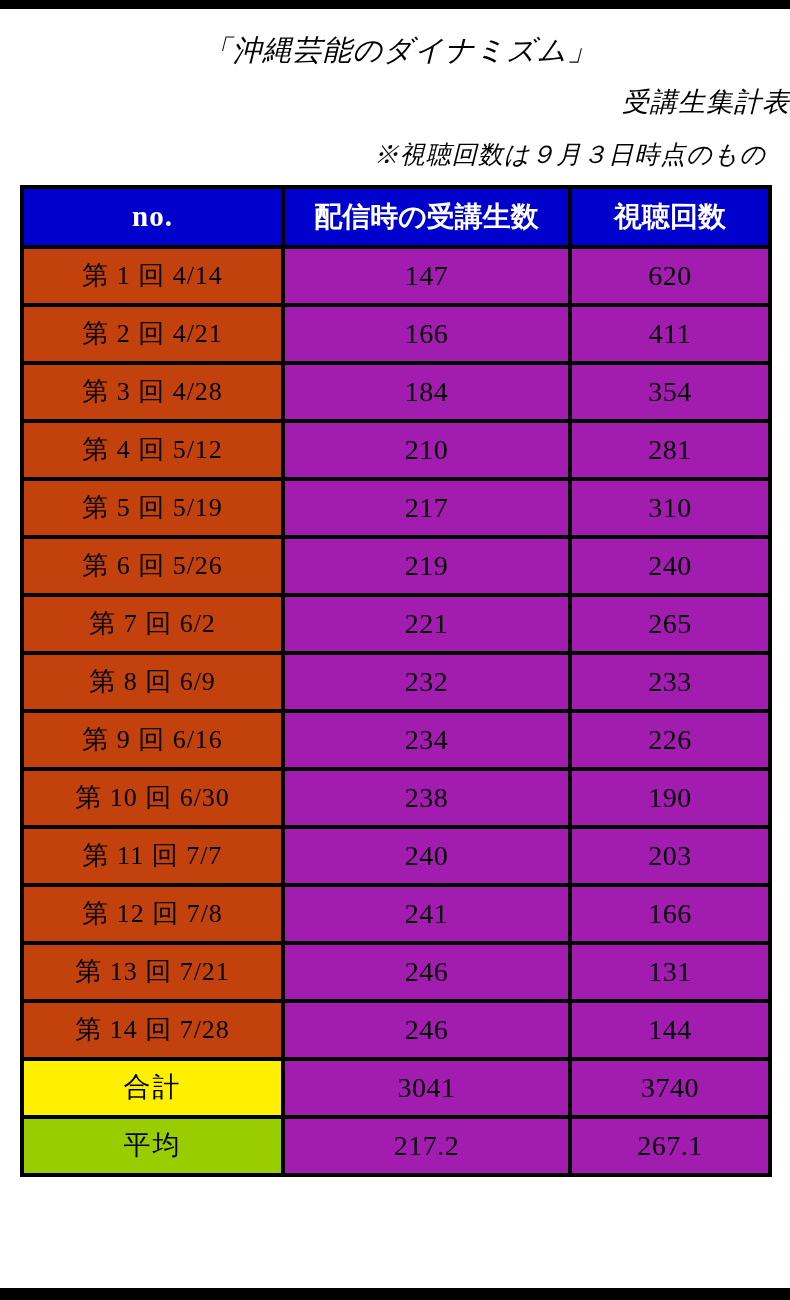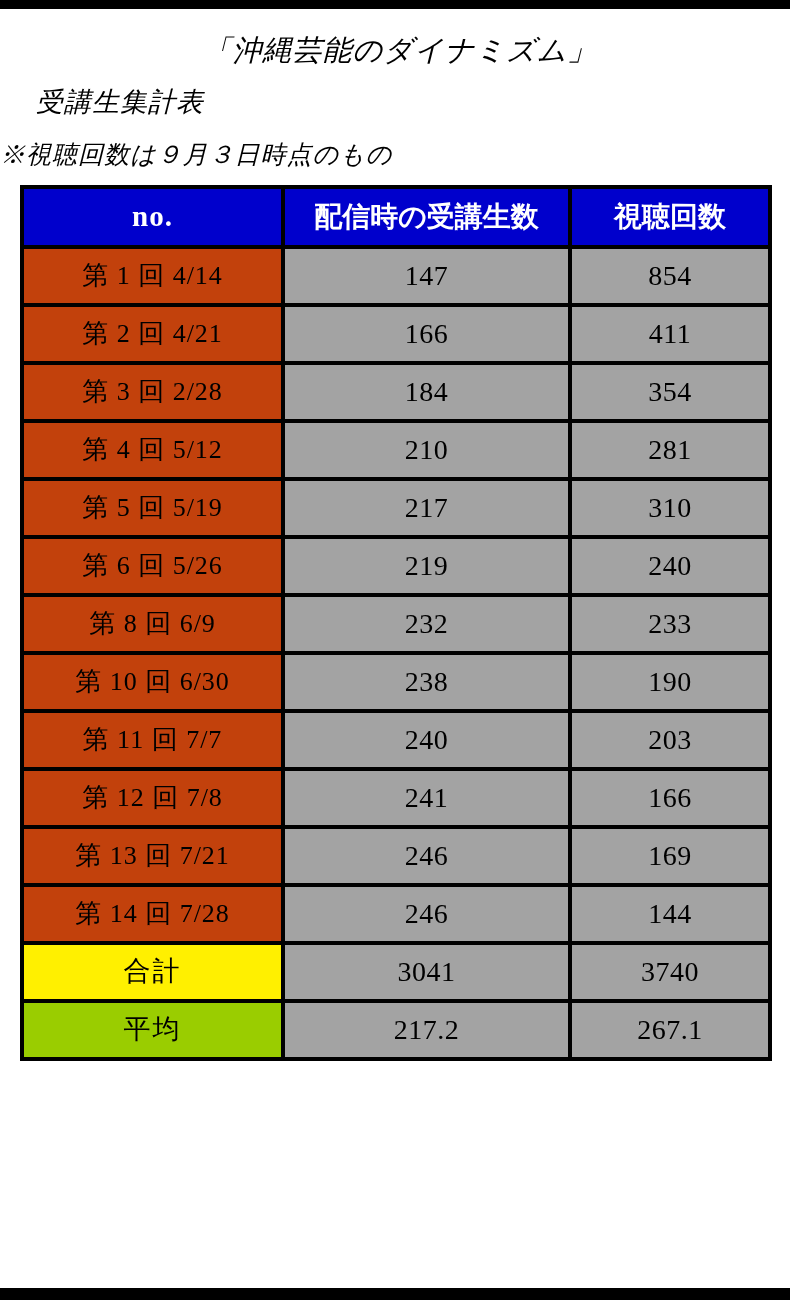--- a/index.html
+++ b/index.html
@@ -43,29 +43,30 @@
     letter-spacing: 1px;
     text-align: center;
     padding-left: 10px;
     margin-top: 21px;
     white-space: nowrap;
   }
   .title-sub {
     font-size: 27px;
     line-height: 38px;
     letter-spacing: 1px;
-    text-align: left;
-    padding-left: 36px;
+    text-align: right;
+    padding-left: 28px;
     margin-top: 13px;
     white-space: nowrap;
   }
   .title-note {
     font-size: 25px;
     line-height: 34px;
     letter-spacing: 1px;
+    text-align: right;
     padding-right: 24px;
     margin-top: 17px;
     white-space: nowrap;
   }
 
   
   .table-wrap {
     position: absolute;
     left: 20px;
     top: 185px;
@@ -103,21 +104,21 @@
     font-size: 29px;
     letter-spacing: 1px;
   }
   table.stats tbody td.label {
     background: #c2410c;
     color: #000000;
     letter-spacing: 1px;
     font-size: 26px;
   }
   table.stats tbody td.value {
-    background: #a3a3a3;
+    background: #a21caf;
     color: #000000;
     font-size: 28px;
     letter-spacing: 0.5px;
   }
   table.stats tbody tr.total td.label {
     background: #FFF000;
     font-size: 27px;
     letter-spacing: 2px;
   }
   table.stats tbody tr.average td.label {
@@ -149,71 +150,81 @@
       <tr>
         <th class="h-no">no.</th>
         <th class="h-count">配信時の受講生数</th>
         <th class="h-views">視聴回数</th>
       </tr>
     </thead>
     <tbody>
       <tr>
         <td class="label">第 1 回  4/14</td>
         <td class="value">147</td>
-        <td class="value">854</td>
+        <td class="value">620</td>
       </tr>
       <tr>
         <td class="label">第 2 回  4/21</td>
         <td class="value">166</td>
         <td class="value">411</td>
       </tr>
       <tr>
-        <td class="label">第 3 回  2/28</td>
+        <td class="label">第 3 回  4/28</td>
         <td class="value">184</td>
         <td class="value">354</td>
       </tr>
       <tr>
         <td class="label">第 4 回  5/12</td>
         <td class="value">210</td>
         <td class="value">281</td>
       </tr>
       <tr>
         <td class="label">第 5 回  5/19</td>
         <td class="value">217</td>
         <td class="value">310</td>
       </tr>
       <tr>
         <td class="label">第 6 回  5/26</td>
         <td class="value">219</td>
         <td class="value">240</td>
       </tr>
       <tr>
+        <td class="label">第 7 回  6/2</td>
+        <td class="value">221</td>
+        <td class="value">265</td>
+      </tr>
+      <tr>
         <td class="label">第 8 回  6/9</td>
         <td class="value">232</td>
         <td class="value">233</td>
       </tr>
       <tr>
+        <td class="label">第 9 回  6/16</td>
+        <td class="value">234</td>
+        <td class="value">226</td>
+      </tr>
+      <tr>
         <td class="label">第 10 回  6/30</td>
         <td class="value">238</td>
         <td class="value">190</td>
       </tr>
       <tr>
         <td class="label">第 11 回  7/7</td>
         <td class="value">240</td>
         <td class="value">203</td>
       </tr>
       <tr>
         <td class="label">第 12 回  7/8</td>
         <td class="value">241</td>
         <td class="value">166</td>
       </tr>
       <tr>
         <td class="label">第 13 回  7/21</td>
         <td class="value">246</td>
-        <td class="value">169</td>
+        <td class="value">131</td>
       </tr>
       <tr>
         <td class="label">第 14 回  7/28</td>
         <td class="value">246</td>
         <td class="value">144</td>
       </tr>
       <tr class="total">
         <td class="label">合計</td>
         <td class="value">3041</td>
         <td class="value">3740</td>

